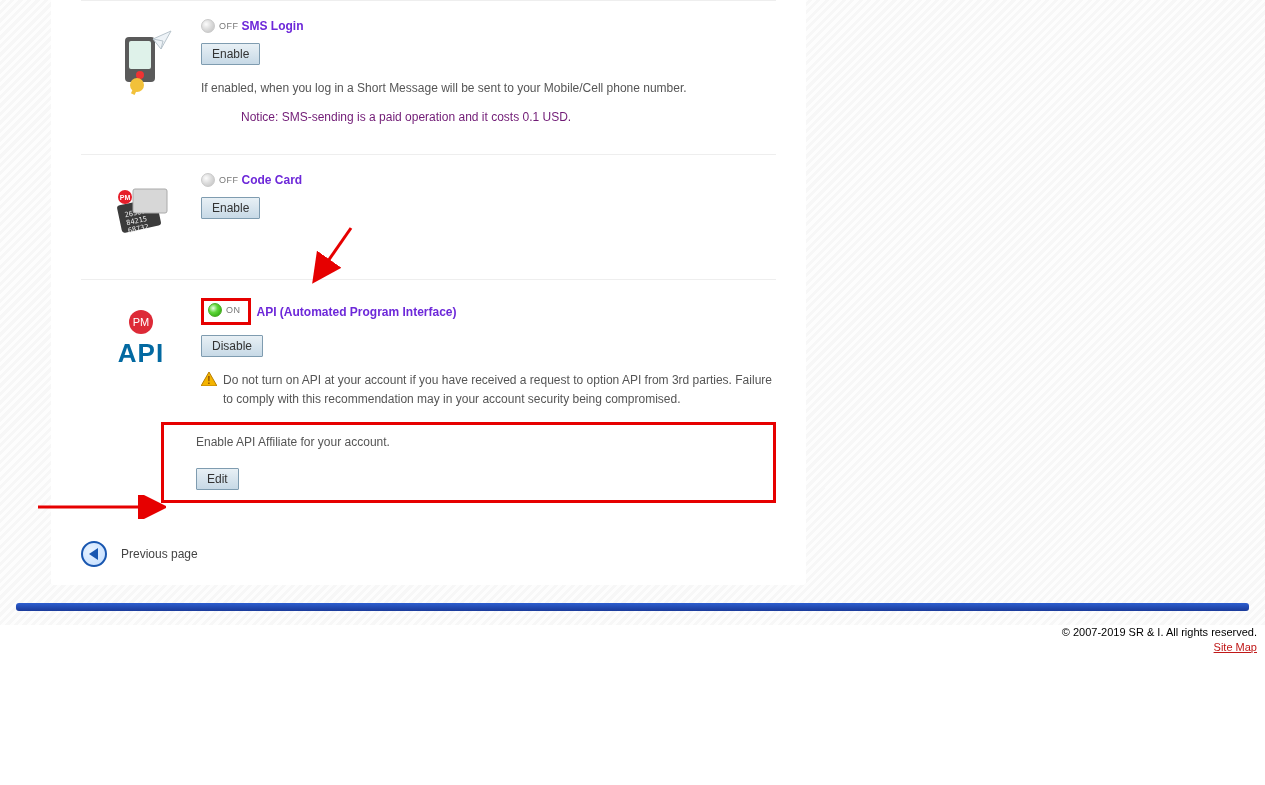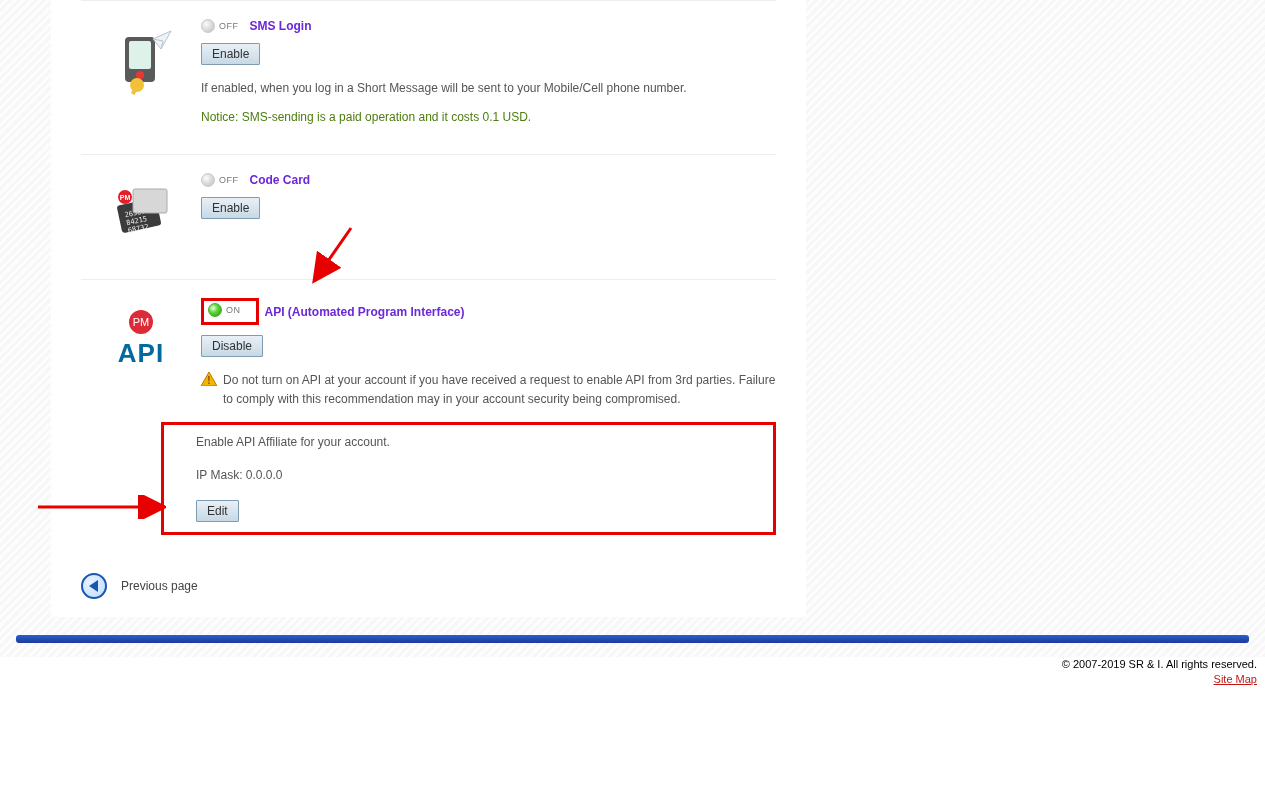--- a/index.html
+++ b/index.html
@@ -37,21 +37,21 @@
   }
   .content-col { flex: 1; color: #555; }
   .title-row {
     display: flex;
     align-items: center;
     margin-bottom: 10px;
   }
   .status-indicator {
     display: inline-flex;
     align-items: center;
-    margin-right: 11px;
+    margin-right: 3px;
     text-align: center;
   }
   .status-dot {
     width: 14px; height: 14px; border-radius: 50%;
     margin-right: 4px;
     border: 1px solid #ccc;
     background: radial-gradient(circle at 35% 35%, #fff, #ddd 40%, #bbb 100%);
   }
   .status-dot.on {
     background: radial-gradient(circle at 35% 35%, #eaffea, #5fd63a 40%, #1e9b00 100%);
@@ -75,21 +75,21 @@
     background: linear-gradient(#e8f0f5, #c7d9e6);
     border: 1px solid #7f9cb0;
     color: #333;
     font-size: 12px;
     padding: 3px 10px;
     cursor: pointer;
     border-radius: 1px;
     margin-bottom: 14px;
   }
   .desc { line-height: 1.55; margin-bottom: 10px; color:#555; }
-  .notice { line-height: 1.55; color:#4d7c0f; }
+  .notice { line-height: 1.55; color:#701a75;margin-left:40px; }
   .warn-row { display:flex; align-items:flex-start; margin-bottom:14px; }
   .warn-icon { margin-right: 6px; margin-top:1px; }
   .api-block { margin-top: 2px; }
   .api-block .desc { margin-bottom: 16px; }
   .ip-mask { margin-bottom: 18px; color:#555; }
   .previous-row {
     display:flex; align-items:center; gap:14px; padding: 10px 0 0 0;
   }
   .prev-icon {
     width:26px; height:26px; border:2.5px solid #1957b0; border-radius:50%;
@@ -220,37 +220,33 @@
             <span class="section-title">API (Automated Program Interface)</span>
           </div>
           <button class="pm-btn">Disable</button>
           <div class="warn-row">
             <span class="warn-icon">
               <svg width="16" height="14" viewBox="0 0 16 14">
                   <path d="M8 0 L16 14 L0 14 Z" fill="#f4b400" stroke="#b77d00"></path>
                   <text x="8" y="12" font-size="10" text-anchor="middle" fill="#8a4a00" font-weight="bold">!</text>
                 </svg>
             </span>
-            <span class="desc" style="margin-bottom:0;">Do not turn on API at your account if you have received a request to enable API from 3rd parties. Failure to comply with this recommendation may in your account security being compromised.</span>
+            <span class="desc" style="margin-bottom:0;">Do not turn on API at your account if you have received a request to option API from 3rd parties. Failure to comply with this recommendation may in your account security being compromised.</span>
           </div>
           <div class="highlight-box">
             <svg class="arrow-left" width="130" height="24">
               <defs>
                   <marker id="ah2" markerWidth="10" markerHeight="10" refX="6" refY="5" orient="auto">
                     <path d="M0,0 L10,5 L0,10 Z" fill="#e60000"></path>
                   </marker>
                 </defs>
               <line x1="2" y1="12" x2="120" y2="12" stroke="#e60000" stroke-width="3" marker-end="url(#ah2)"></line>
             </svg>
             <div class="api-block">
               <p class="desc">Enable API Affiliate for your account.</p>
-              <p class="ip-mask">
-                <span>IP Mask:</span>
-                <span>0.0.0.0</span>
-              </p>
               <button class="pm-btn" style="margin-bottom:2px;">Edit</button>
             </div>
           </div>
         </div>
       </div>
 
     </div>
 
     <div class="previous-row">
       <div class="prev-icon">

